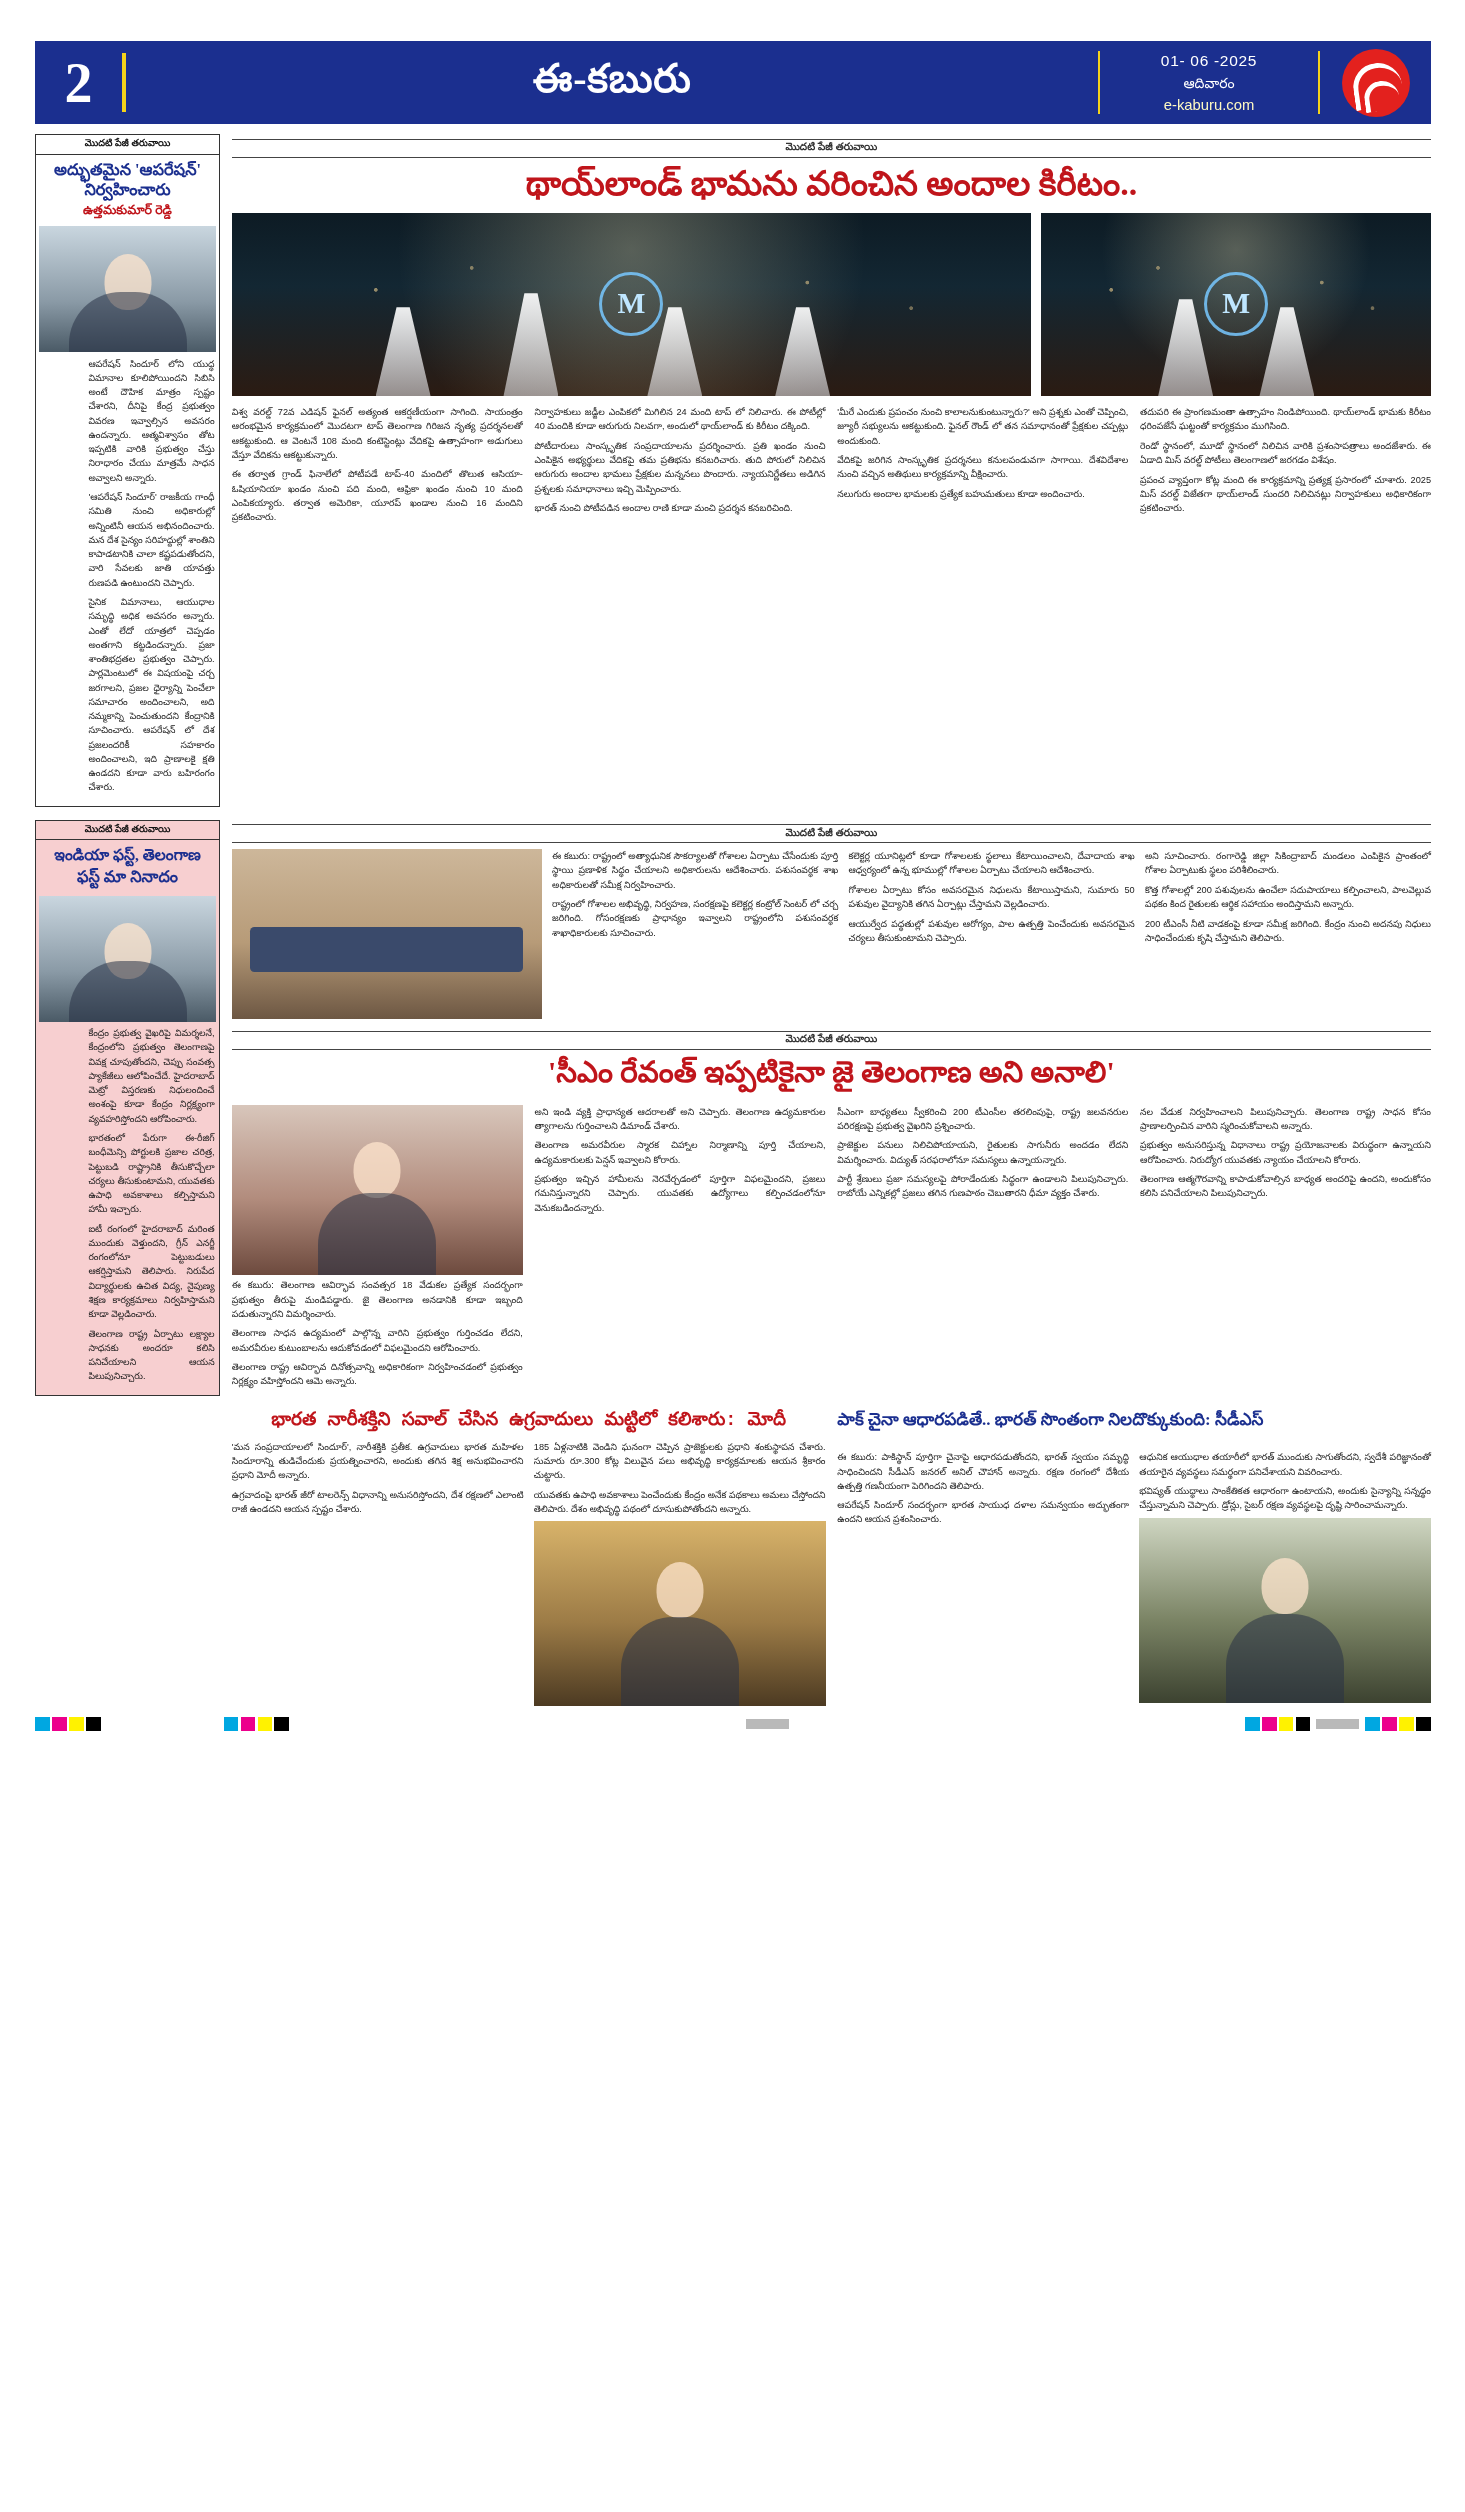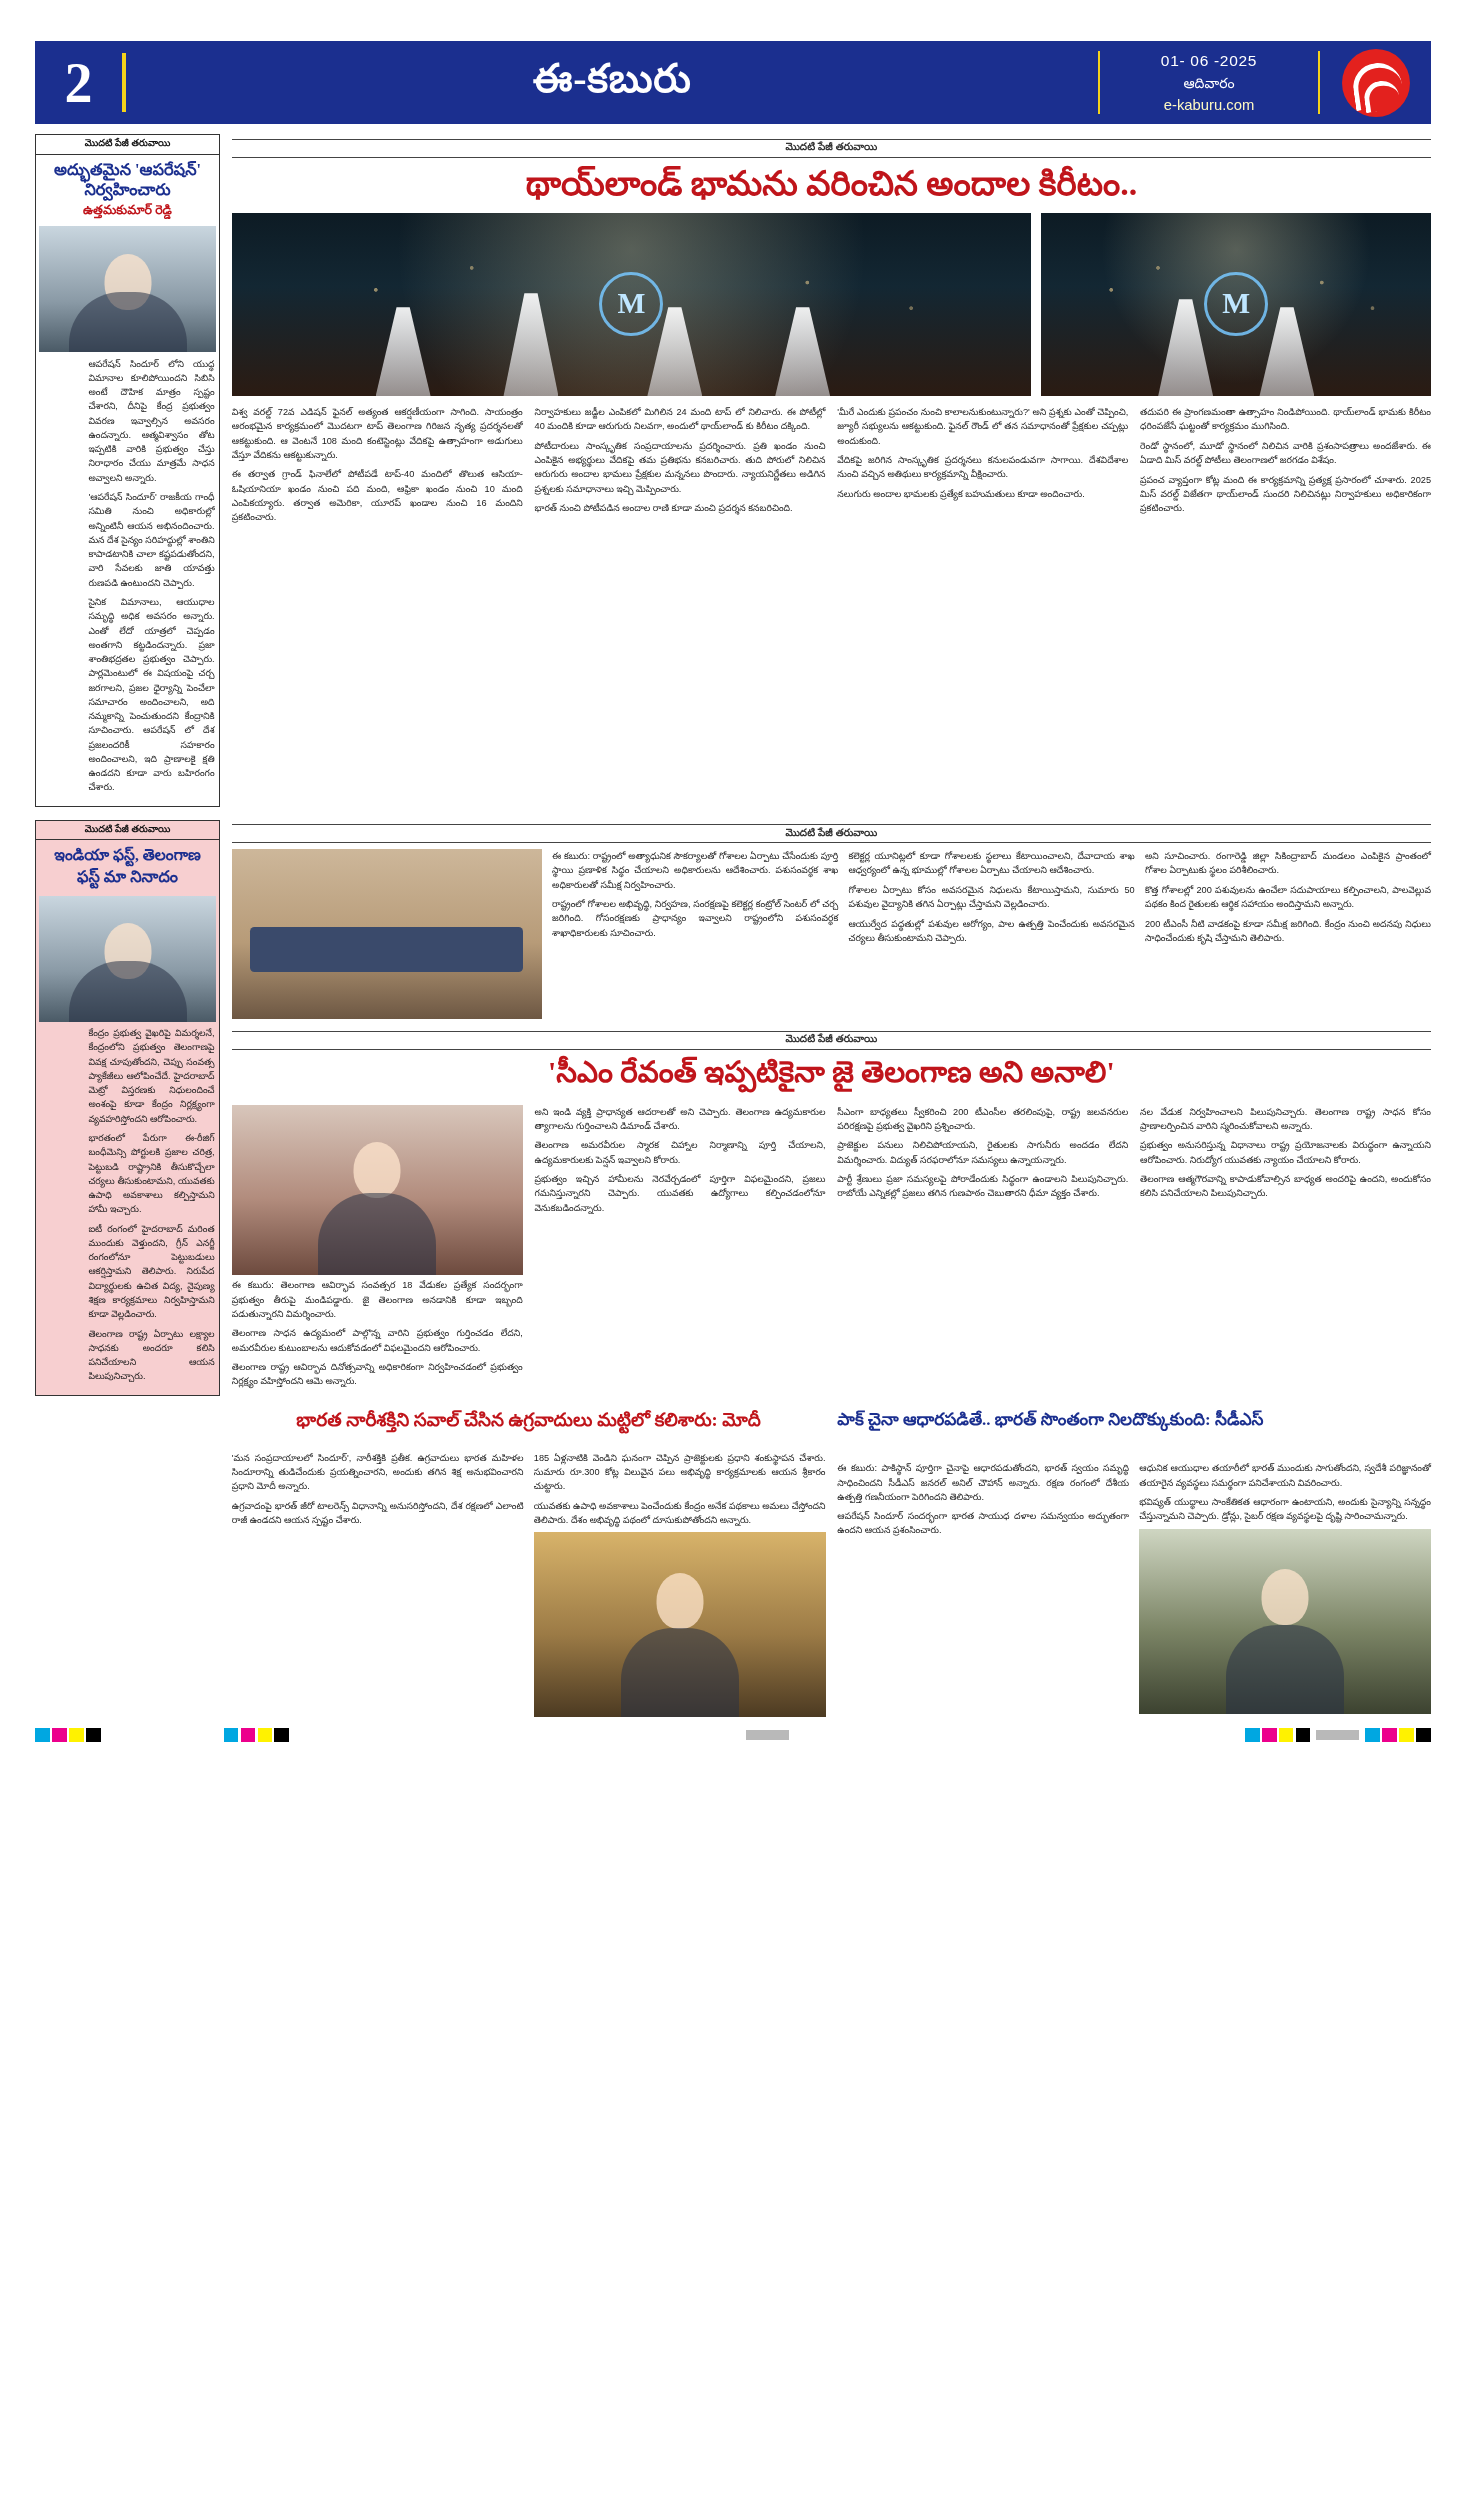--- a/index.html
+++ b/index.html
@@ -214,32 +214,32 @@
   
   .sec4 { display: flex; gap: 11.8px; margin-top: 11.8px; }
   .sec4-col { flex: 1; }
   .sub-headline-red {
     font-size: 18.5px;
     color: #c0151b;
     font-weight: bold;
     text-align: center;
     line-height: 1.28;
     margin: 3px 0 7.4px 0;
-    font-family: Liberation Serif, serif;
+    font-family: Liberation Mono, monospace;
   }
   .sub-headline-blue {
     font-size: 17px;
     color: #1b2f8f;
     font-weight: bold;
     line-height: 1.28;
     margin: 3px 0 20px 0;
     font-family: "Liberation Serif", serif;
   }
   .sec4-inner { display: flex; gap: 10.3px; }
-  .sec4-inner > div { flex: 1; margin-top: 11px; }
+  .sec4-inner > div { flex: 1; }
   .sec4-photo { width: 100%; height: 185px; margin-top: 4.4px; }
 
   
   .colorbar {
     display: flex;
     align-items: center;
     gap: 5.9px;
     padding: 10.3px 35px 14.8px 35px;
   }
   .cb-group { display: flex; gap: 2.2px; }

